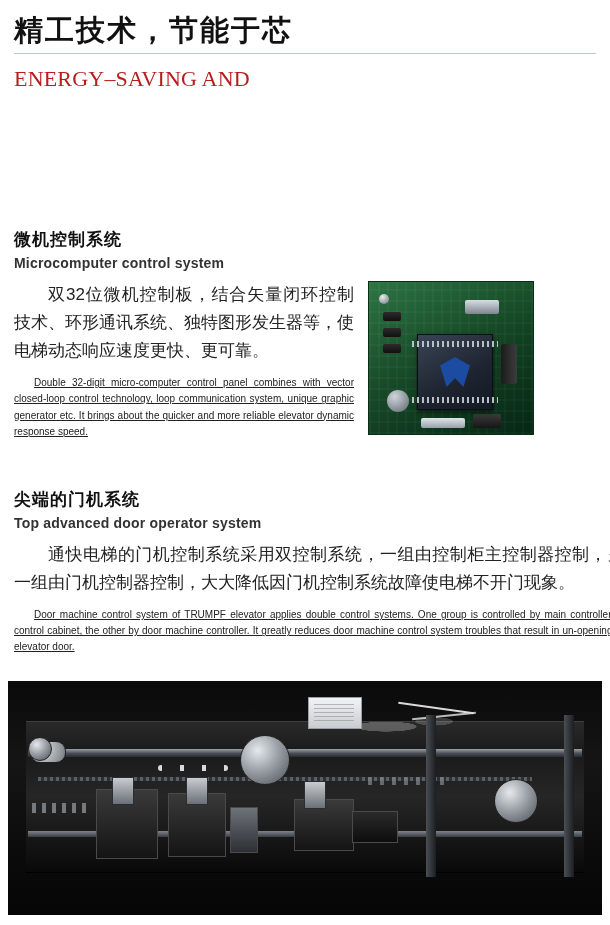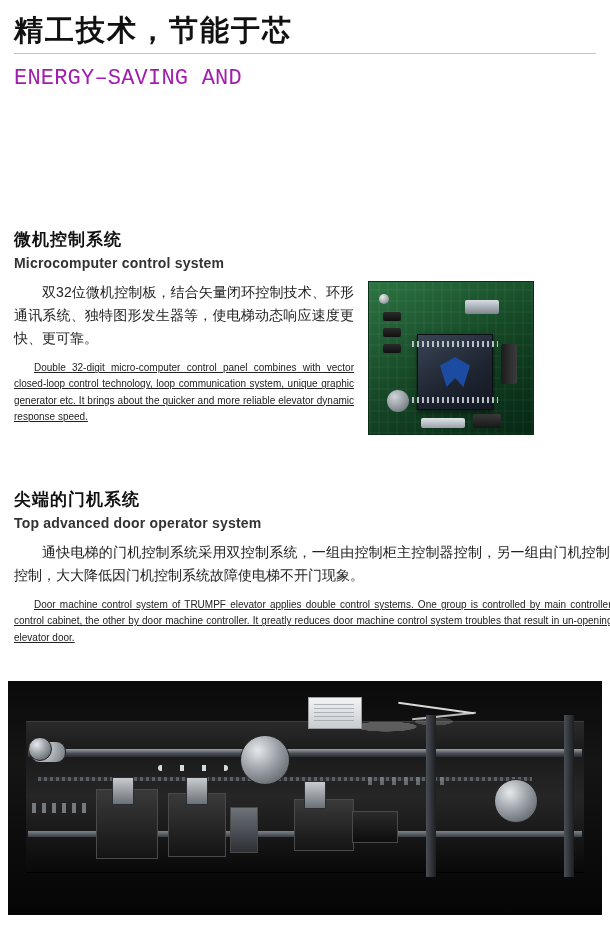--- a/index.html
+++ b/index.html
@@ -33,23 +33,23 @@
     color: #111111;
     line-height: 1.15;
     margin: 0 0 4px 0;
   }
   .title-rule {
     border: 0;
     border-top: 1px solid #b9c7d6;
     margin: 6px 0 10px 0;
   }
   .title-en {
-    font-family: Liberation Mono, monospace;
+    font-family: Liberation Serif, serif;
     font-size: 22px;
-    color: #a21caf;
+    color: #b91c1c;
     line-height: 1.35;
     letter-spacing: 0.2px;
     margin: 0;
   }
   .title-en div { white-space: nowrap; }
 
   
   .section {
     padding: 0 14px;
   }
@@ -61,21 +61,21 @@
     margin: 0 0 4px 0;
     letter-spacing: 1px;
   }
   .section-heading-en {
     font-size: 14px;
     color: #333333;
     margin: 0 0 10px 0;
     letter-spacing: 0.2px;
   }
   .para-cn {
-    font-size: 14px;
+    font-size: 17px;
     color: #222222;
     line-height: 1.65;
     text-align: justify;
     margin: 0 0 10px 0;
     text-indent: 2em;
   }
   .para-en {
     font-size: 10px;
     color: #222222;
     line-height: 1.62;

